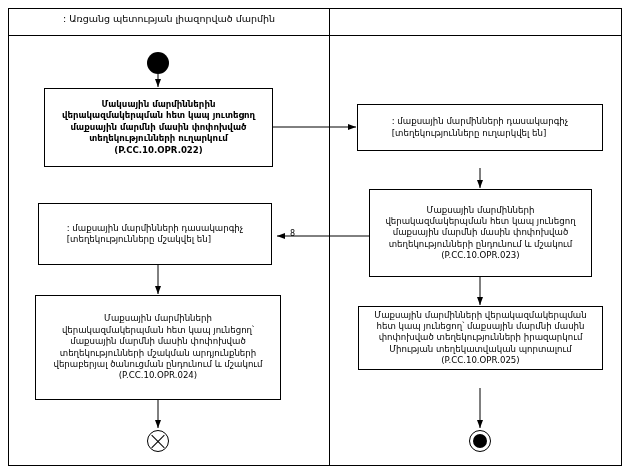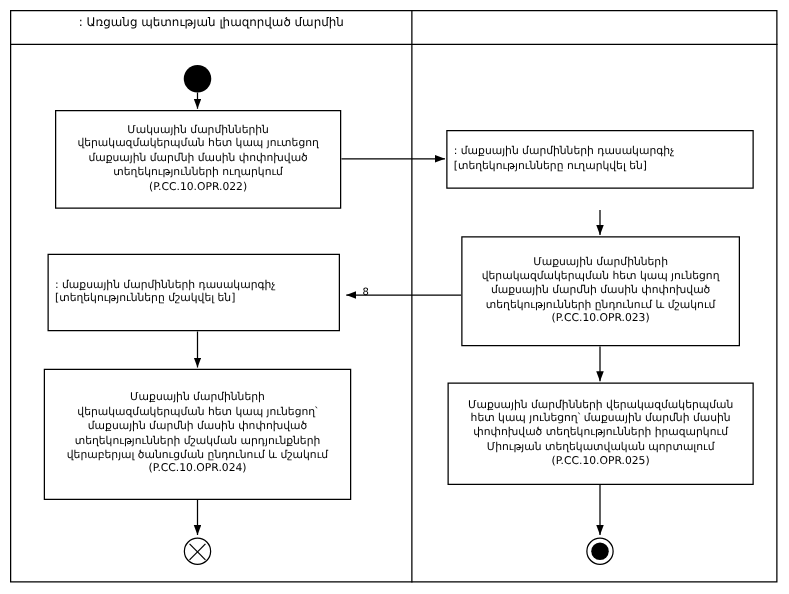--- a/index.html
+++ b/index.html
@@ -71,21 +71,21 @@
     align-items: center;
     justify-content: center;
     padding: 3px 5px;
   }
   .node .txt {
     display: block;
     white-space: pre-line;
   }
   .node.left-align {
     text-align: left;
-    justify-content: flex-start;
+    justify-content: center;
   }
   .start-node {
     position: absolute;
     width: 22px;
     height: 22px;
     border-radius: 50%;
     background: #000;
   }
   .end-node {
     position: absolute;
@@ -169,21 +169,21 @@
 
     <line x1="158" y1="265" x2="158" y2="294" stroke="#000" stroke-width="1" marker-end="url(#arrow)"></line>
 
     <line x1="158" y1="400" x2="158" y2="428" stroke="#000" stroke-width="1" marker-end="url(#arrow)"></line>
 
     <line x1="480" y1="388" x2="480" y2="428" stroke="#000" stroke-width="1" marker-end="url(#arrow)"></line>
   </svg>
 
   <div class="start-node" style="left:147px; top:52px;"></div>
 
-  <div class="node" style="left:44px; top:88px; width:229px; height:79px;">
+  <div class="node" style="left:44px; top:88px; width:229px; height:79px;font-weight:bold;">
     <span class="txt">Մակսային մարմիններին
 վերակազմակերպման հետ կապ յուտեցող
 մաքսային մարմնի մասին փոփոխված
 տեղեկությունների ուղարկում
 (P.CC.10.OPR.022)</span>
   </div>
 
   <div class="node left-align" style="left:357px; top:104px; width:246px; height:47px;">
     <span class="txt">: մաքսային մարմինների դասակարգիչ
 [տեղեկությունները ուղարկվել են]</span>
@@ -196,21 +196,21 @@
 տեղեկությունների ընդունում և մշակում
 (P.CC.10.OPR.023)</span>
   </div>
 
   <div class="node left-align" style="left:38px; top:203px; width:234px; height:62px;">
     <span class="txt">: մաքսային մարմինների դասակարգիչ
 [տեղեկությունները մշակվել են]</span>
   </div>
   <div class="side-label" style="left:290px; top:229px;">8</div>
 
-  <div class="node" style="left:358px; top:306px; width:245px; height:82px;">
+  <div class="node" style="left:358px; top:306px; width:245px; height:64px;">
     <span class="txt">Մաքսային մարմինների վերակազմակերպման
 հետ կապ յունեցող՝ մաքսային մարմնի մասին
 փոփոխված տեղեկությունների իրազարկում
 Միության տեղեկատվական պորտալում
 (P.CC.10.OPR.025)</span>
   </div>
 
   <div class="node" style="left:35px; top:295px; width:246px; height:105px;">
     <span class="txt">Մաքսային մարմինների
 վերակազմակերպման հետ կապ յունեցող՝

